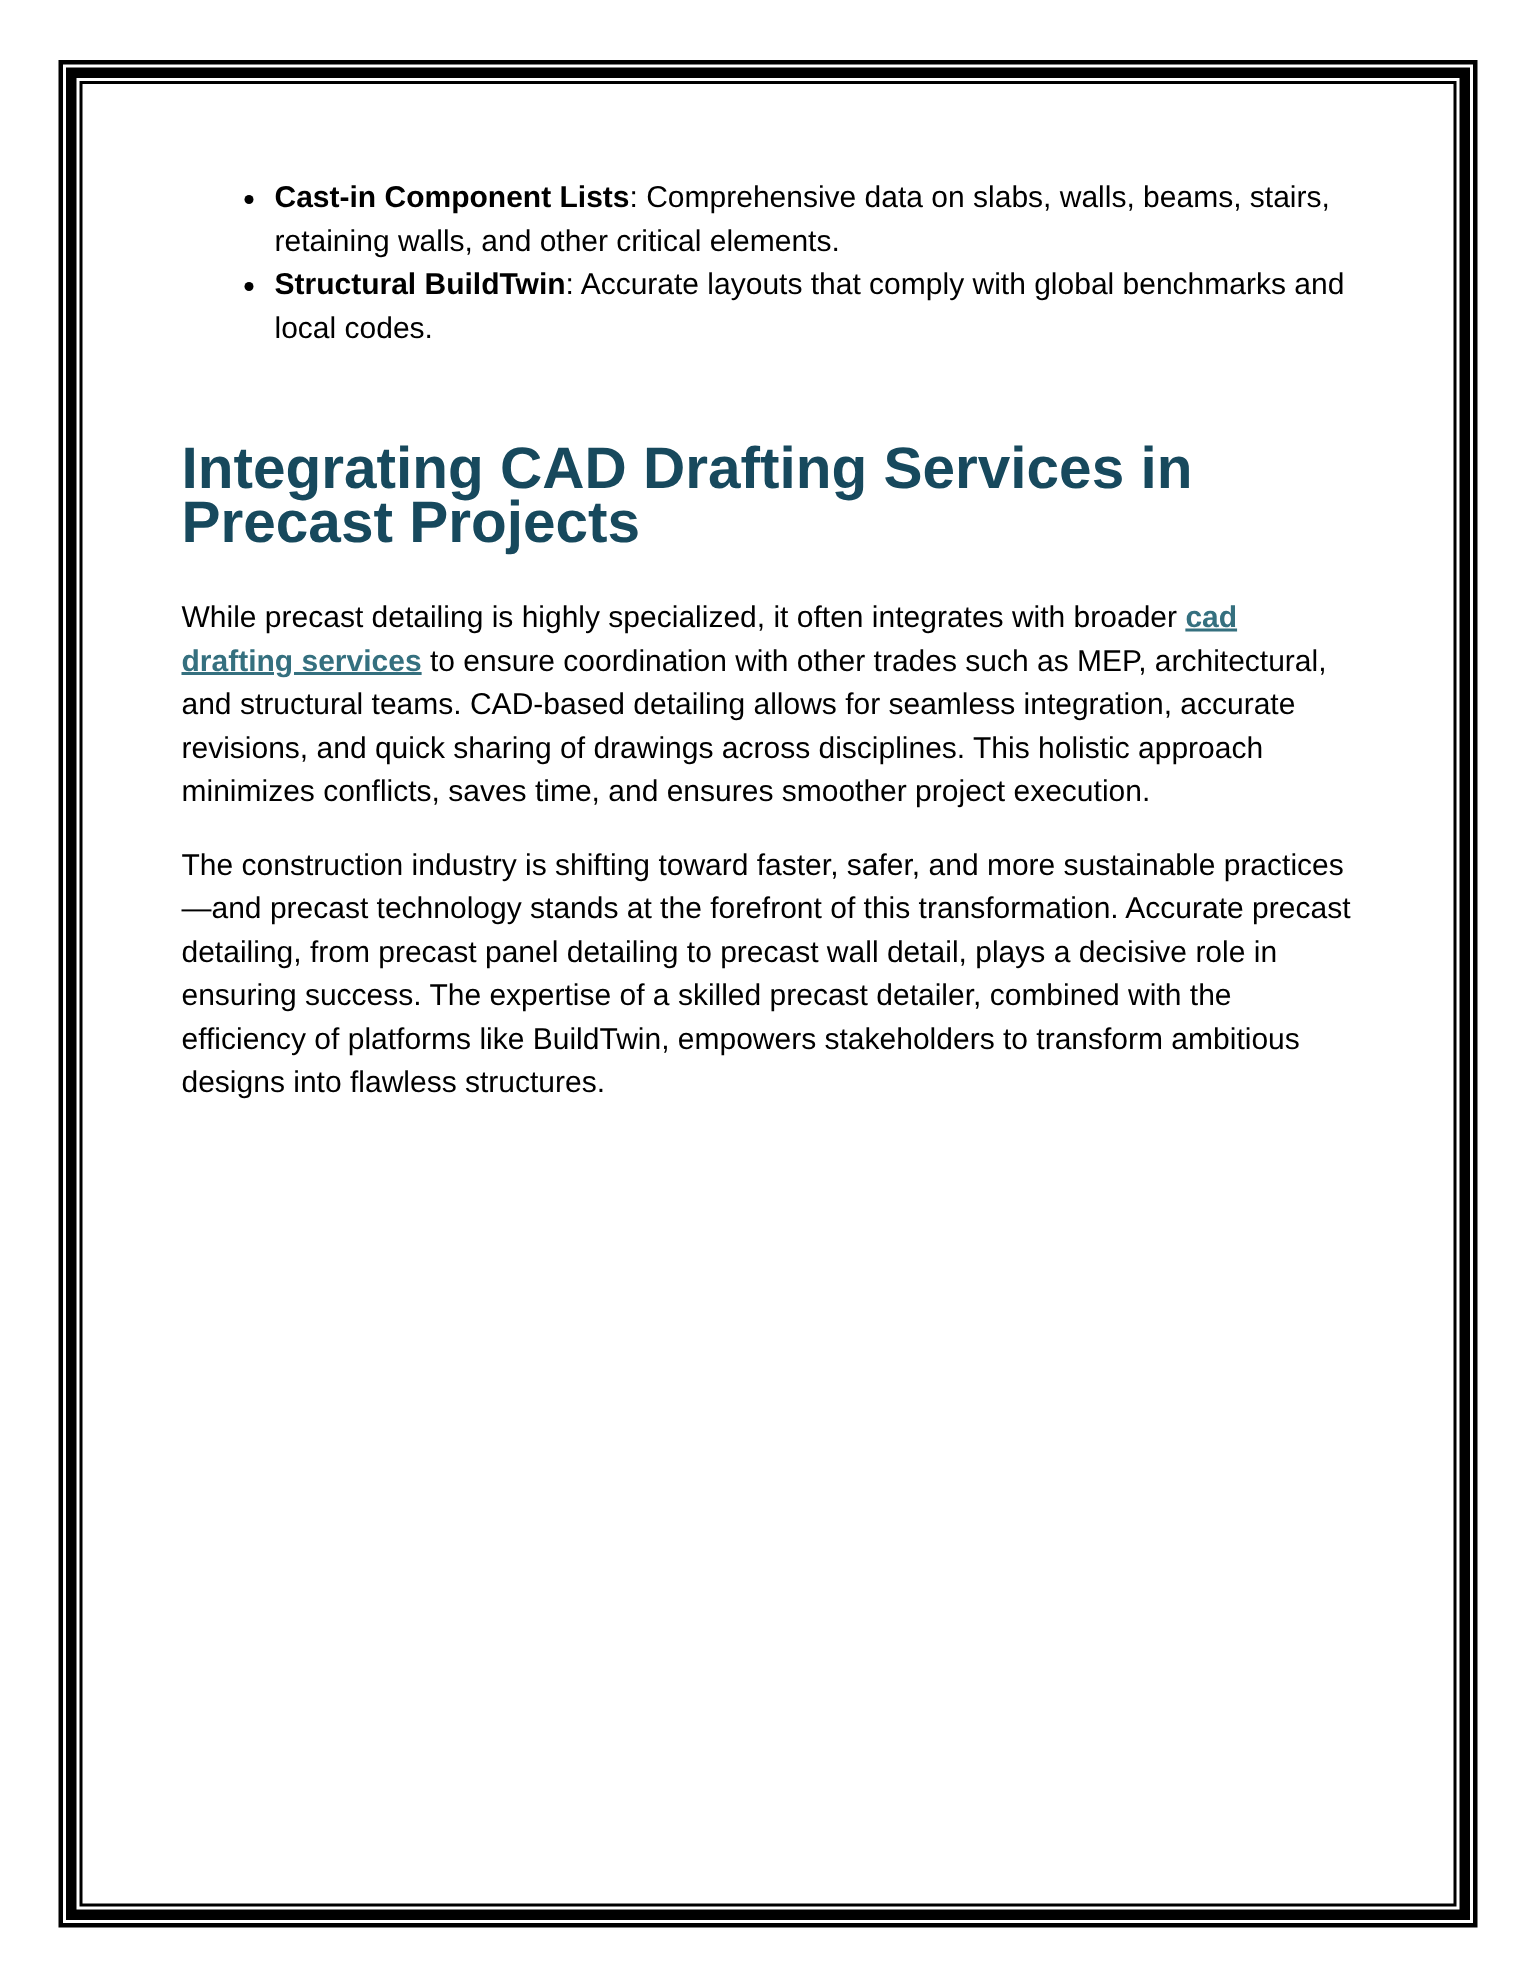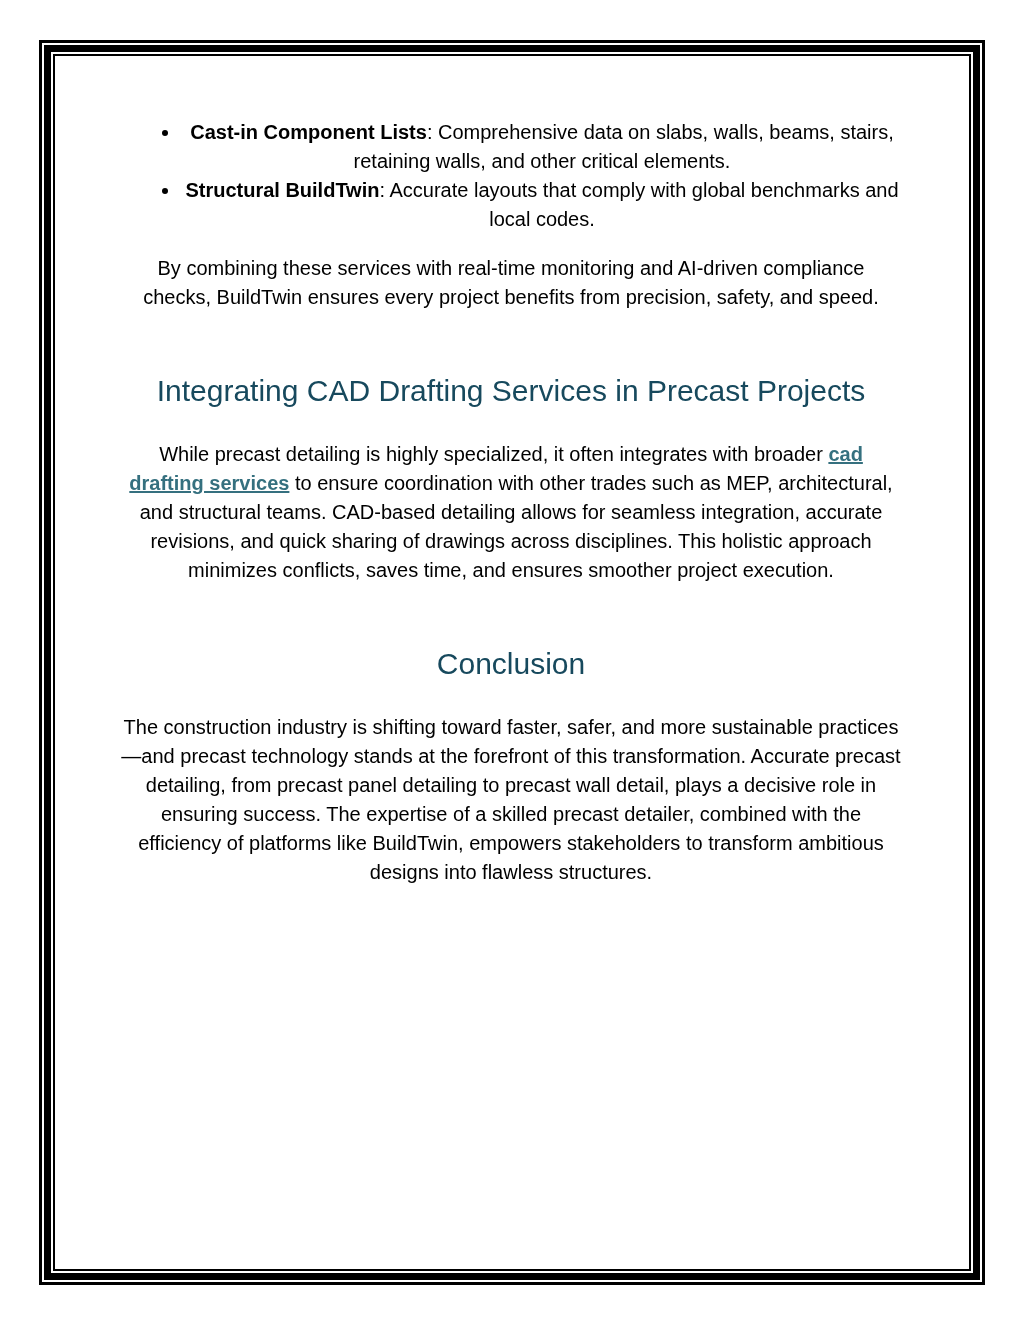--- a/index.html
+++ b/index.html
@@ -38,43 +38,42 @@
     height: 100%;
     border: 7px solid #000000;
     padding: 2px;
   }
   .frame-inner {
     width: 100%;
     height: 100%;
     border: 2px solid #000000;
     padding: 62px 68px 0 66px;
     overflow: hidden;
-    text-align: center;
   }
   .body-text, .frame-inner p, .frame-inner li {
     font-size: 20px;
     line-height: 29px;
     color: #000000;
   }
   ul.doc-list {
     margin: 0 0 20px 0;
     padding-left: 60px;
   }
   ul.doc-list li {
     margin: 0;
     padding-left: 2px;
   }
   .frame-inner p {
     margin: 0 0 20px 0;
     max-width: 782px;
   }
   h1.doc-heading {
-    font-size: 30px;
+    font-size: 39px;
     line-height: 36px;
-    font-weight: normal;
+    font-weight: bold;
     color: #17495D;
     margin: 61px 0 31px 0;
     letter-spacing: 0px;
   }
   a.doclink {
     color: #35707F;
     font-weight: bold;
     text-decoration: underline;
     cursor: pointer;
   }
@@ -86,27 +85,25 @@
 <div class="canvas">
   <div class="frame-outer">
     <div class="frame-mid">
       <div class="frame-inner">
 
         <ul class="doc-list">
           <li><strong class="term">Cast-in Component Lists</strong><span>: Comprehensive data on slabs, walls, beams, stairs, retaining walls, and other critical elements.</span></li>
           <li><strong class="term">Structural BuildTwin</strong><span>: Accurate layouts that comply with global benchmarks and local codes.</span></li>
         </ul>
 
-        <p>By combining these services with real-time monitoring and AI-driven compliance checks, BuildTwin ensures every project benefits from precision, safety, and speed.</p>
 
         <h1 class="doc-heading">Integrating CAD Drafting Services in Precast Projects</h1>
 
         <p><span>While precast detailing is highly specialized, it often integrates with broader </span><a class="doclink">cad drafting services</a><span> to ensure coordination with other trades such as MEP, architectural, and structural teams. CAD-based detailing allows for seamless integration, accurate revisions, and quick sharing of drawings across disciplines. This holistic approach minimizes conflicts, saves time, and ensures smoother project execution.</span></p>
 
-        <h1 class="doc-heading">Conclusion</h1>
 
         <p>The construction industry is shifting toward faster, safer, and more sustainable practices—and precast technology stands at the forefront of this transformation. Accurate precast detailing, from precast panel detailing to precast wall detail, plays a decisive role in ensuring success. The expertise of a skilled precast detailer, combined with the efficiency of platforms like BuildTwin, empowers stakeholders to transform ambitious designs into flawless structures.</p>
 
 
       </div>
     </div>
   </div>
 </div>
 
 </body></html>

